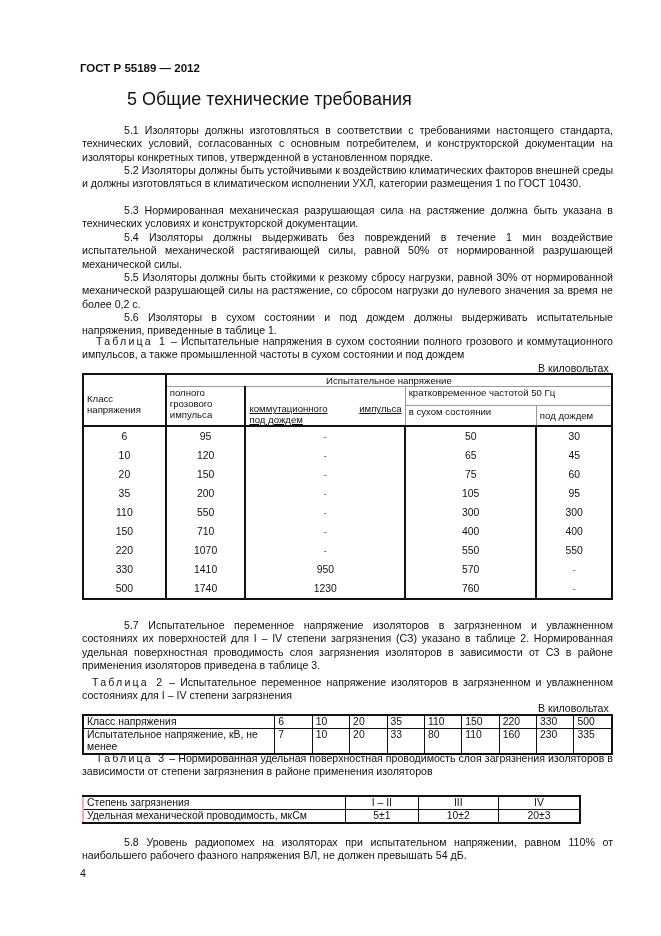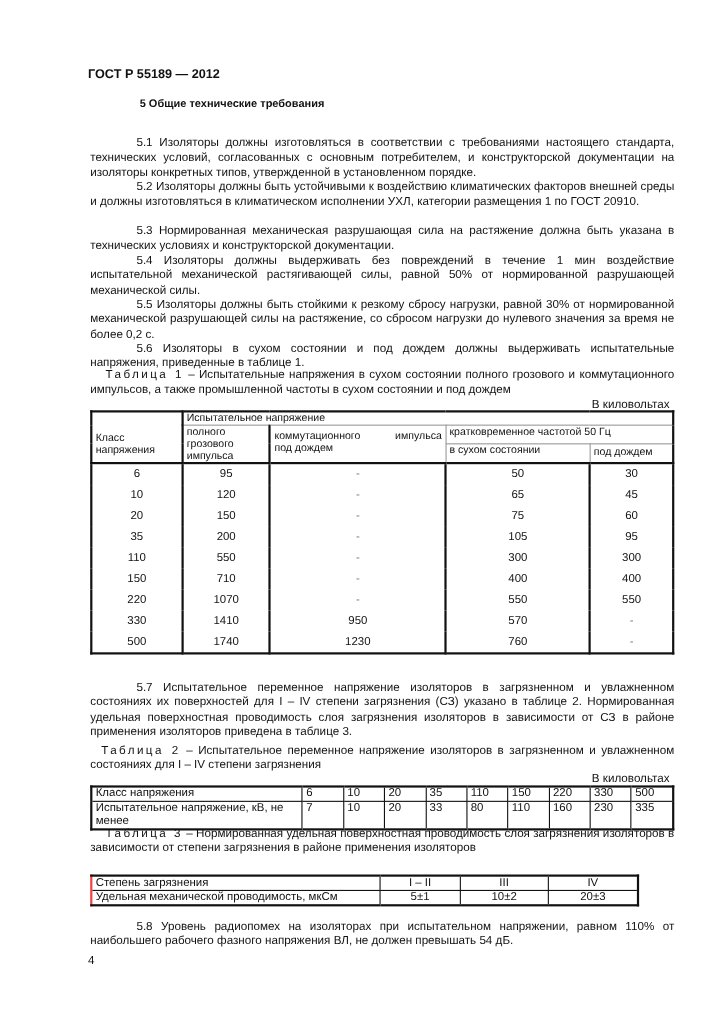--- a/index.html
+++ b/index.html
@@ -1,20 +1,20 @@
 <!DOCTYPE html>
 <html><head>
 <meta charset="utf-8">
 <style>
   html, body { margin: 0; padding: 0; background: #ffffff; }
   body { width: 661px; height: 936px; position: relative; overflow: hidden;
          font-family: "Liberation Sans", sans-serif; color: #111; }
   .abs { position: absolute; }
   .doc-code { left: 80px; top: 62px; font-size: 11.5px; font-weight: bold; }
-  .section-title { left: 127px; top: 89px; font-size: 10px; font-weight: bold; }
+  .section-title { left: 127px; top: 89px; font-size: 18px; font-weight: normal; }
   .para { position: absolute; left: 82px; width: 531px; font-size: 10.6px; line-height: 13.4px;
           text-align: justify; }
   .para .indent { display: inline-block; width: 42px; }
   .caption { position: absolute; left: 82px; width: 531px; font-size: 10.6px; line-height: 13.4px; text-align: justify; }
   .caption .lead { letter-spacing: 2.2px; }
   .units { position: absolute; font-size: 10.6px; }
   table { border-collapse: collapse; position: absolute; font-size: 10px; }
   td { padding: 0 3px; vertical-align: top; }
 
   
@@ -38,57 +38,57 @@
   #t2 td:first-child { border-left: 2px solid #111; }
   #t2 td:last-child { border-right: 2px solid #111; }
   #t2 td.v { width: 28px; }
 
   
   #t3 { left: 82px; top: 795px; width: 499px; font-size: 10.4px; }
   #t3 td { border: 1px solid #111; line-height: 12px; padding: 0 3px; }
   #t3 td.c { text-align: center; }
   #t3 tr:first-child td { border-top: 2px solid #111; }
   #t3 tr:last-child td { border-bottom: 2px solid #111; }
-  #t3 td:first-child { border-left: 2px solid #ef4444; }
+  #t3 td:first-child { border-left: 2px solid #f9a8d4; }
   #t3 td:last-child { border-right: 2px solid #111; }
 
   .page-num { left: 80px; top: 867px; font-size: 10.6px; }
 </style>
 </head>
 <body>
 
 <div class="abs doc-code">ГОСТ Р 55189 — 2012</div>
 <div class="abs section-title">5 Общие технические требования</div>
 
 <div class="para" style="top:124px;"><span class="indent"></span><span>5.1  Изоляторы должны изготовляться в соответствии с требованиями настоящего стандарта, технических условий, согласованных с основным потребителем, и конструкторской документации на изоляторы конкретных типов, утвержденной в установленном порядке.</span></div>
-<div class="para" style="top:164px;"><span class="indent"></span><span>5.2  Изоляторы должны быть устойчивыми к воздействию климатических факторов  внешней среды и должны изготовляться в климатическом исполнении УХЛ, категории размещения 1 по ГОСТ 20910.</span></div>
+<div class="para" style="top:164px;"><span class="indent"></span><span>5.2  Изоляторы должны быть устойчивыми к воздействию климатических факторов  внешней среды и должны изготовляться в климатическом исполнении УХЛ, категории размещения 1 по ГОСТ 10430.</span></div>
 <div class="para" style="top:204px;"><span class="indent"></span><span>5.3  Нормированная механическая разрушающая сила на растяжение должна быть указана в технических условиях и конструкторской документации.</span></div>
 <div class="para" style="top:231px;"><span class="indent"></span><span>5.4  Изоляторы должны выдерживать без повреждений в течение 1 мин  воздействие испытательной механической растягивающей силы,  равной 50% от нормированной разрушающей  механической  силы.</span></div>
 <div class="para" style="top:271px;"><span class="indent"></span><span>5.5  Изоляторы должны  быть стойкими к резкому сбросу нагрузки, равной 30% от нормированной механической разрушающей силы на растяжение, со сбросом нагрузки до нулевого значения за время не более 0,2 с.</span></div>
 <div class="para" style="top:311px;"><span class="indent"></span><span>5.6  Изоляторы в сухом состоянии и под дождем должны выдерживать испытательные напряжения, приведенные в таблице 1.</span></div>
 
 <div class="caption" style="top:335px; text-indent:14px;"><span class="lead">Таблица 1</span><span> –  Испытательные напряжения в сухом состоянии полного грозового и коммутационного импульсов, а также промышленной частоты  в сухом состоянии и под дождем</span></div>
 <div class="units" style="left:538px; top:362px;">В киловольтах</div>
 
 <table id="t1">
   <colgroup>
     <col style="width:83px">
       <col style="width:80px">
       <col style="width:160px">
       <col style="width:132px">
       <col style="width:76px">
   </colgroup>
   <tbody>
       <tr class="hdr">
     <td rowspan="3" class="thick-l thick-t thick-b thick-r" style="padding-top:18px;">Класс напряжения</td>
-    <td colspan="4" class="thick-t thick-r" style="">Испытательное напряжение</td>
+    <td colspan="4" class="thick-t thick-r" style="text-align:center;">Испытательное напряжение</td>
   </tr>
   <tr class="hdr">
     <td rowspan="2" class="thick-b">полного грозового импульса</td>
-    <td rowspan="2" class="thick-b thick-l" style="padding-top:4px;">
+    <td rowspan="2" class="thick-b thick-l" style="padding-top:16px;text-decoration:underline;">
       <div style="display:flex; justify-content:space-between;">
             <span>коммутационного</span>
             <span>импульса</span>
           </div>
       <div>под дождем</div>
     </td>
     <td colspan="2" class="thick-r">кратковременное частотой 50 Гц</td>
   </tr>
   <tr class="hdr">
     <td class="thick-b">в сухом состоянии</td>

